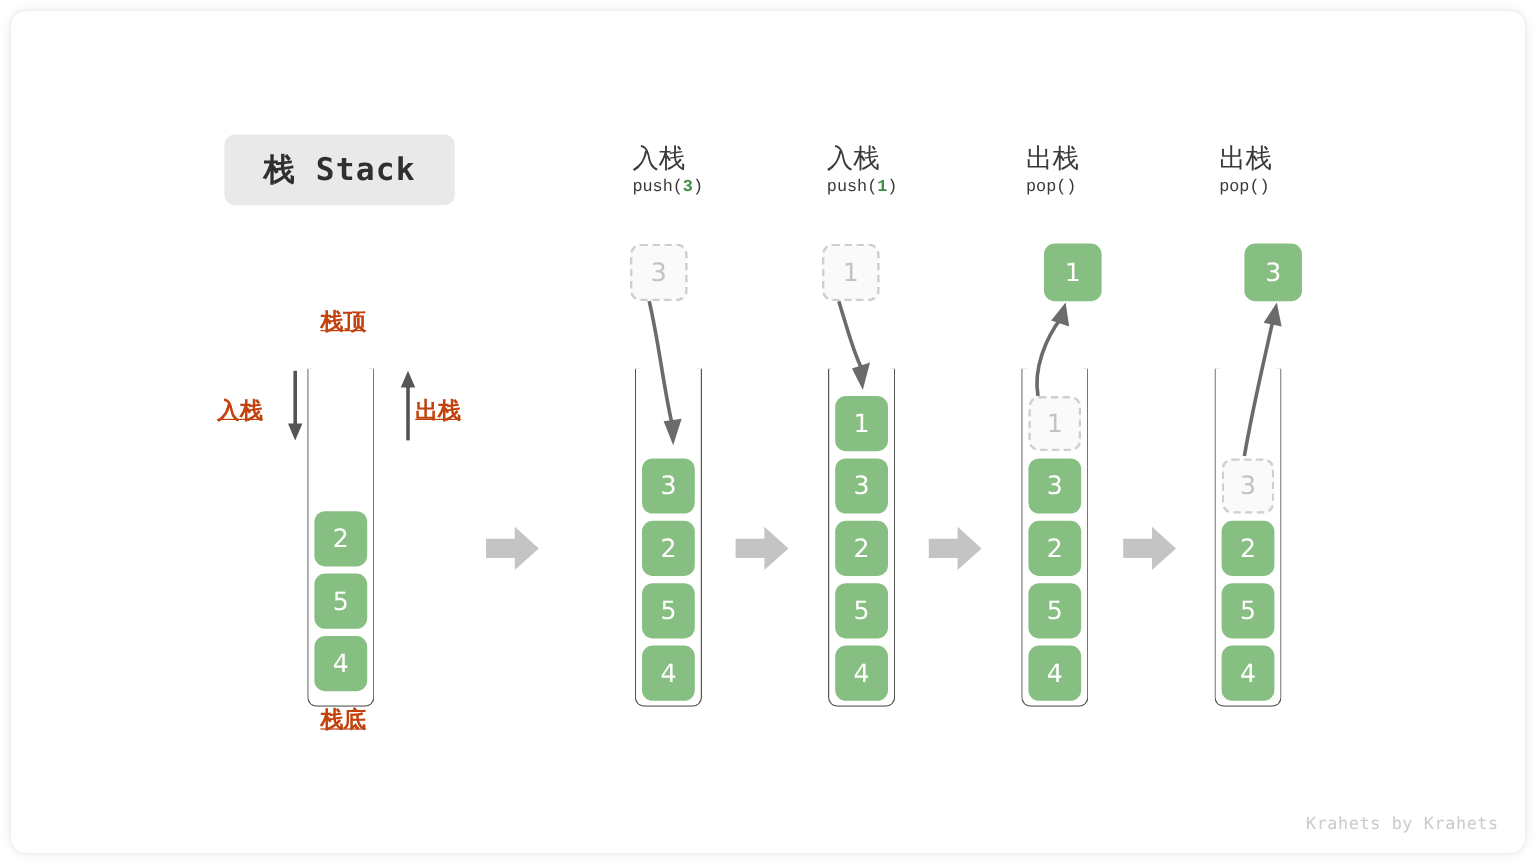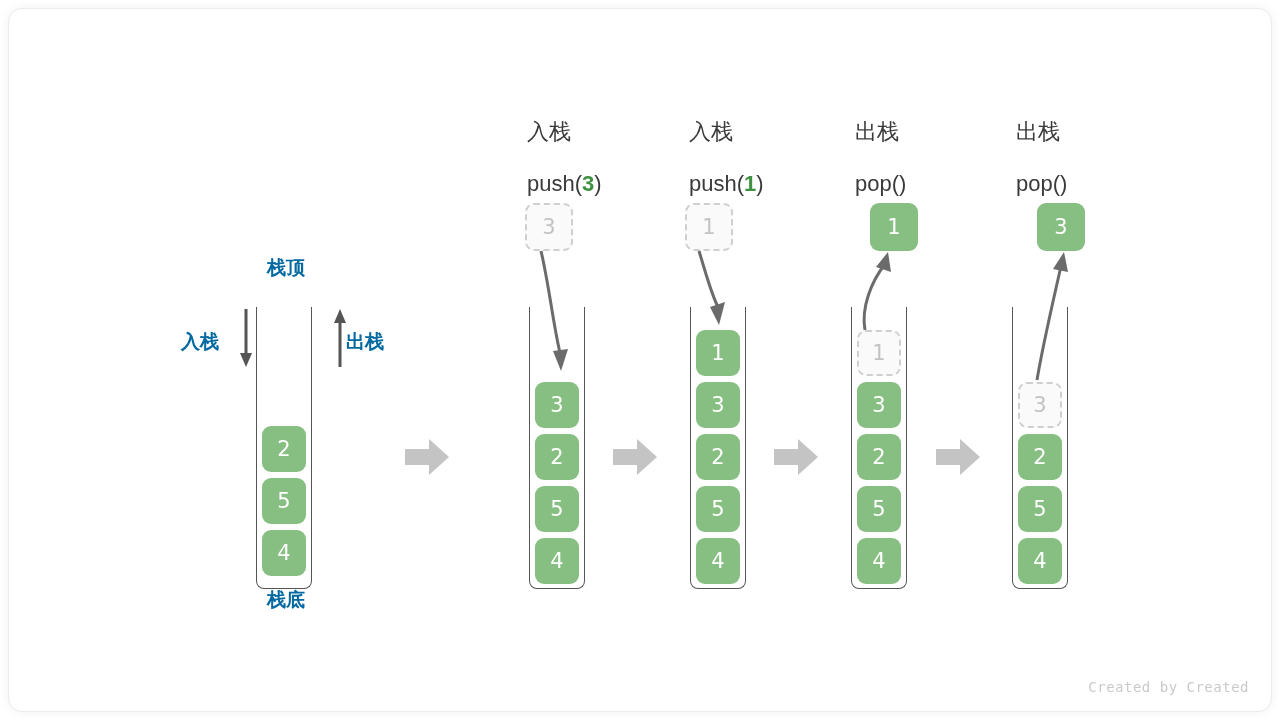--- a/index.html
+++ b/index.html
@@ -30,35 +30,36 @@
     border-radius: 9px;
     display: flex; align-items: center; justify-content: center;
     font-size: 26px; font-weight: 700; color: #2f2f2f;
     letter-spacing: 1px;
     font-family: "DejaVu Sans Mono", "Liberation Mono", monospace;
   }
 
   
   .cjk-label {
     position: absolute;
-    font-size: 19px; font-weight: 700; color: #0369a1;
+    font-size: 19px; font-weight: 700; color: #c2410c;
     white-space: nowrap;
     font-family: "DejaVu Sans", "Liberation Sans", sans-serif;
+    text-decoration: underline;
   }
   .op-head {
     position: absolute;
     font-size: 22px; color: #3a3a3a;
     white-space: nowrap; text-align: left;
     font-family: "DejaVu Sans", "Liberation Sans", sans-serif;
   }
   .op-head .code {
     display: block;
-    margin-top: 24px;
-    font-family: Liberation Sans, sans-serif;
-    font-size: 22px; color: #3a3a3a;
+    margin-top: 1px;
+    font-family: Liberation Mono, monospace;
+    font-size: 14px; color: #3a3a3a;
   }
   .op-head .argnum { color: #3f9142; font-weight: 700; }
 
   
   .stack-body {
     position: absolute;
     width: 56px;
     border-left: 1.5px solid #555;
     border-right: 1.5px solid #555;
     border-bottom: 1.5px solid #555;
@@ -101,20 +102,21 @@
     letter-spacing: 0.5px;
   }
   svg { overflow: visible; }
 </style>
 </head>
 <body>
 
 <div id="card">
   <div class="stage">
 
+    <div id="title-pill">栈 Stack</div>
 
     <div class="cjk-label" style="left:258px; top:246px;">栈顶</div>
 
     <div class="cjk-label" style="left:172px; top:320px;">入栈</div>
 
     <svg class="v-arrow" style="left:228px; top:300px;" width="20" height="62">
       <line x1="9" y1="0" x2="9" y2="46" stroke="#555" stroke-width="3"></line>
       <polygon points="9,58 3,44 15,44" fill="#555"></polygon>
     </svg>
 
@@ -220,16 +222,16 @@
       <polygon points="45,0 34,17 49,20" fill="#6b6b6b"></polygon>
     </svg>
 
     <div class="stack-body" style="left:1003px; top:298px; height:282px;"></div>
 
     <div class="cell ghost" style="left:1009px; top:373px;">3</div>
     <div class="cell filled" style="left:1009px; top:425px;">2</div>
     <div class="cell filled" style="left:1009px; top:477px;">5</div>
     <div class="cell filled" style="left:1009px; top:529px;">4</div>
 
-    <div id="watermark">Created by Created</div>
+    <div id="watermark">Krahets by Krahets</div>
 
   </div>
 </div>
 
 </body></html>

